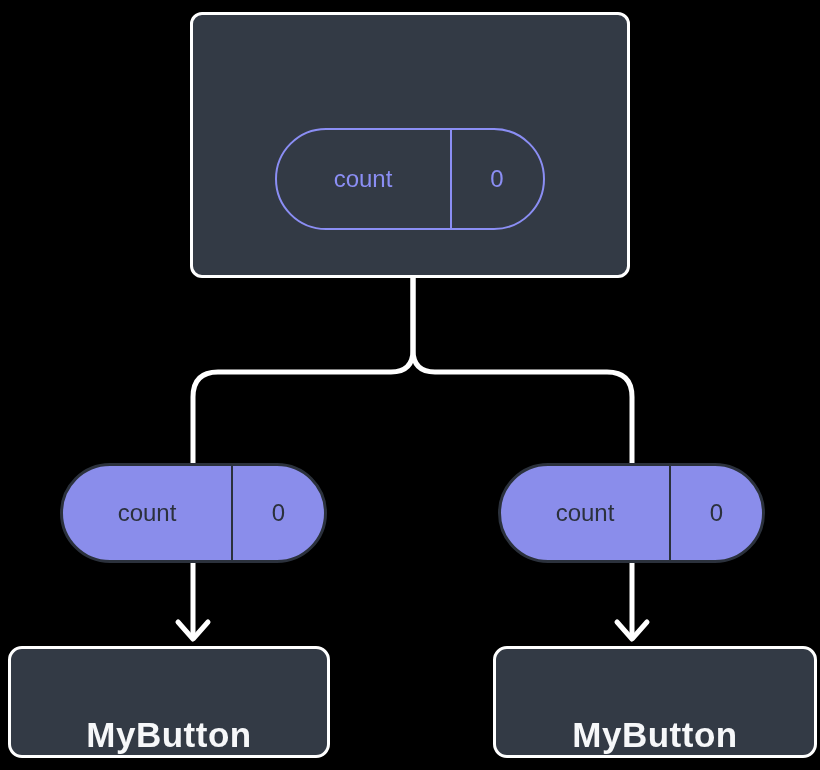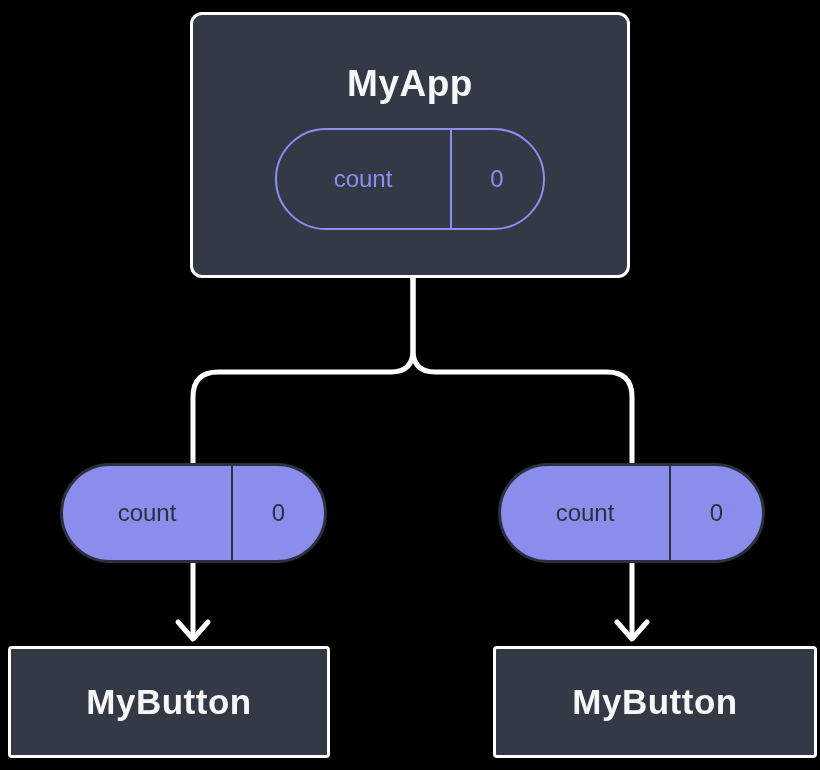--- a/index.html
+++ b/index.html
@@ -47,22 +47,22 @@
   }
   .root-node { left: 190px; top: 12px; width: 440px; height: 266px; }
   .node-title {
     color: var(--node-title);
     font-size: 37px;
     font-weight: 600;
     letter-spacing: 0.5px;
   }
   .root-node .node-title { margin-top: 48px; }
   .leaf-node {
-    justify-content: center;
-    border-radius: 4px;
+    justify-content: flex-end;
+    border-radius: 14px;
     border-width: 3px;
   }
   .leaf-left  { left: 8px;   top: 646px; width: 322px; height: 112px; }
   .leaf-right { left: 493px; top: 646px; width: 324px; height: 112px; }
   .leaf-node .node-title { font-size: 35px; }
 
   .pill {
     display: flex;
     align-items: stretch;
     overflow: hidden;
@@ -107,21 +107,20 @@
   <svg class="connector-svg" viewBox="0 0 820 770" xmlns="http://www.w3.org/2000/svg">
     <path d="M413 278 L413 350 Q413 372 391 372 L218 372 Q193 372 193 397 L193 463"></path>
     <path d="M413 278 L413 350 Q413 372 435 372 L607 372 Q632 372 632 397 L632 463"></path>
     <path d="M193 563 L193 636"></path>
     <polyline points="178,622 193,639 208,622"></polyline>
     <path d="M632 563 L632 636"></path>
     <polyline points="617,622 632,639 647,622"></polyline>
   </svg>
 
   <div class="comp-node root-node">
-    <div class="node-title">MyApp</div>
     <div class="pill state-pill">
       <div class="cell cell-label">count</div>
       <div class="cell cell-value">0</div>
     </div>
   </div>
 
   <div class="pill prop-pill prop-left">
     <div class="cell cell-label">count</div>
     <div class="cell cell-value">0</div>
   </div>

